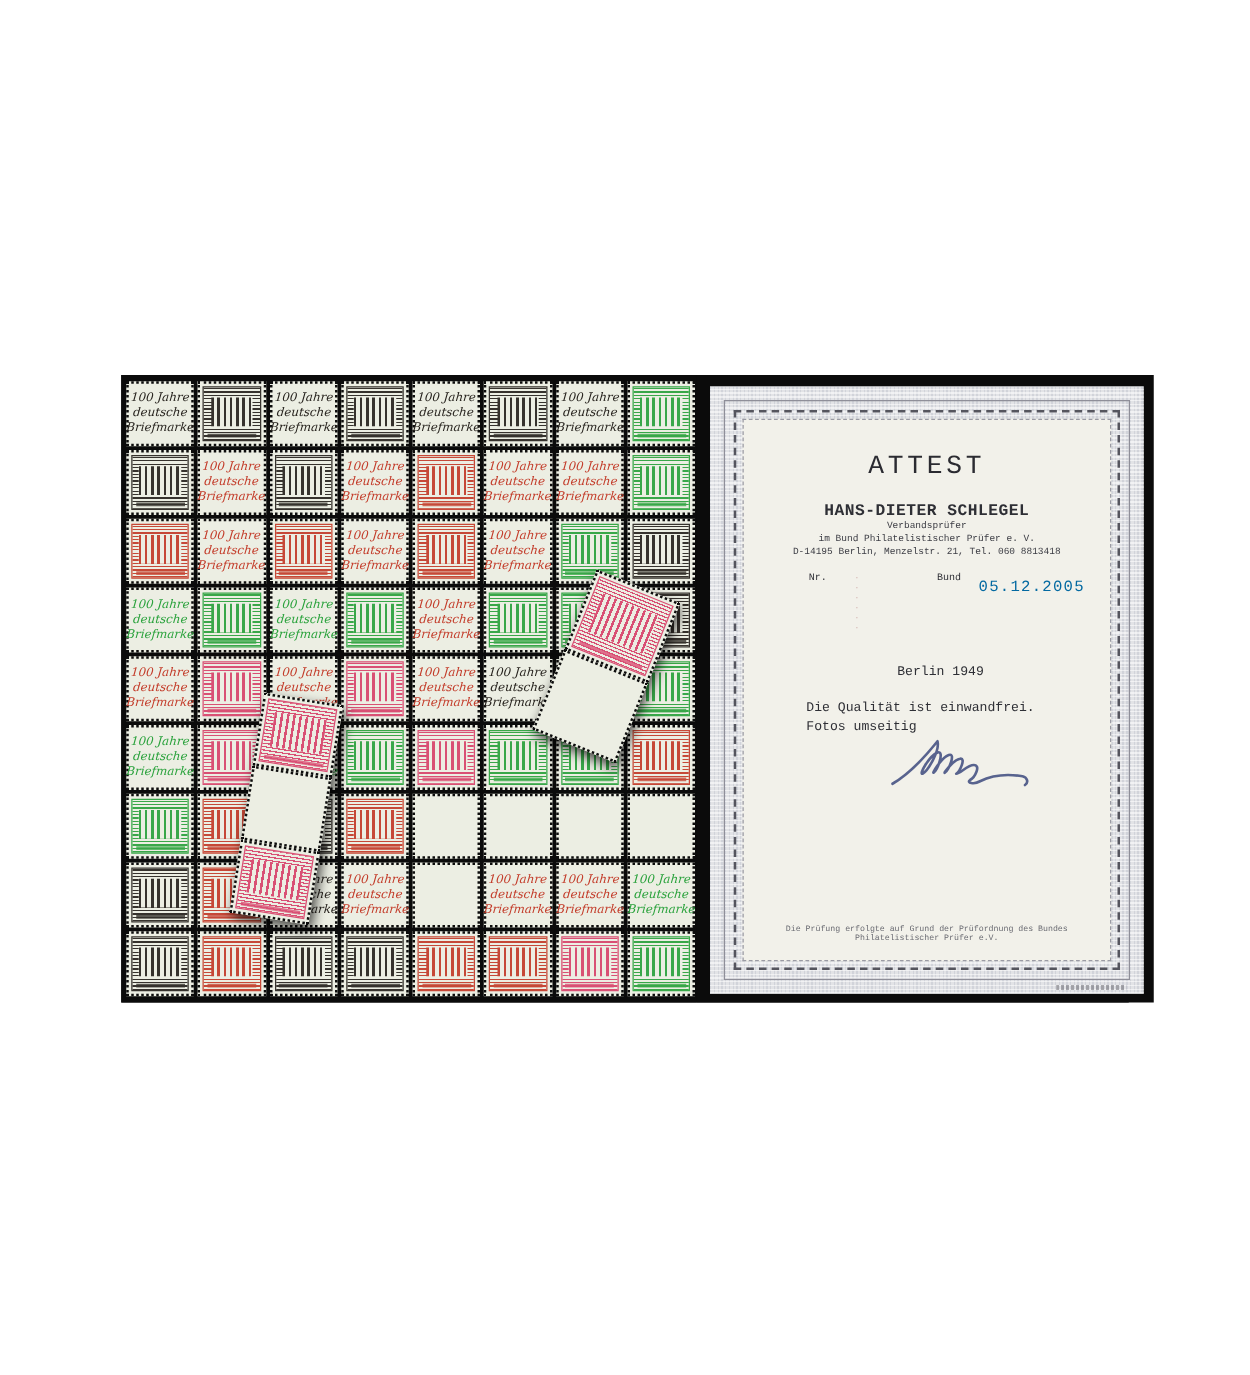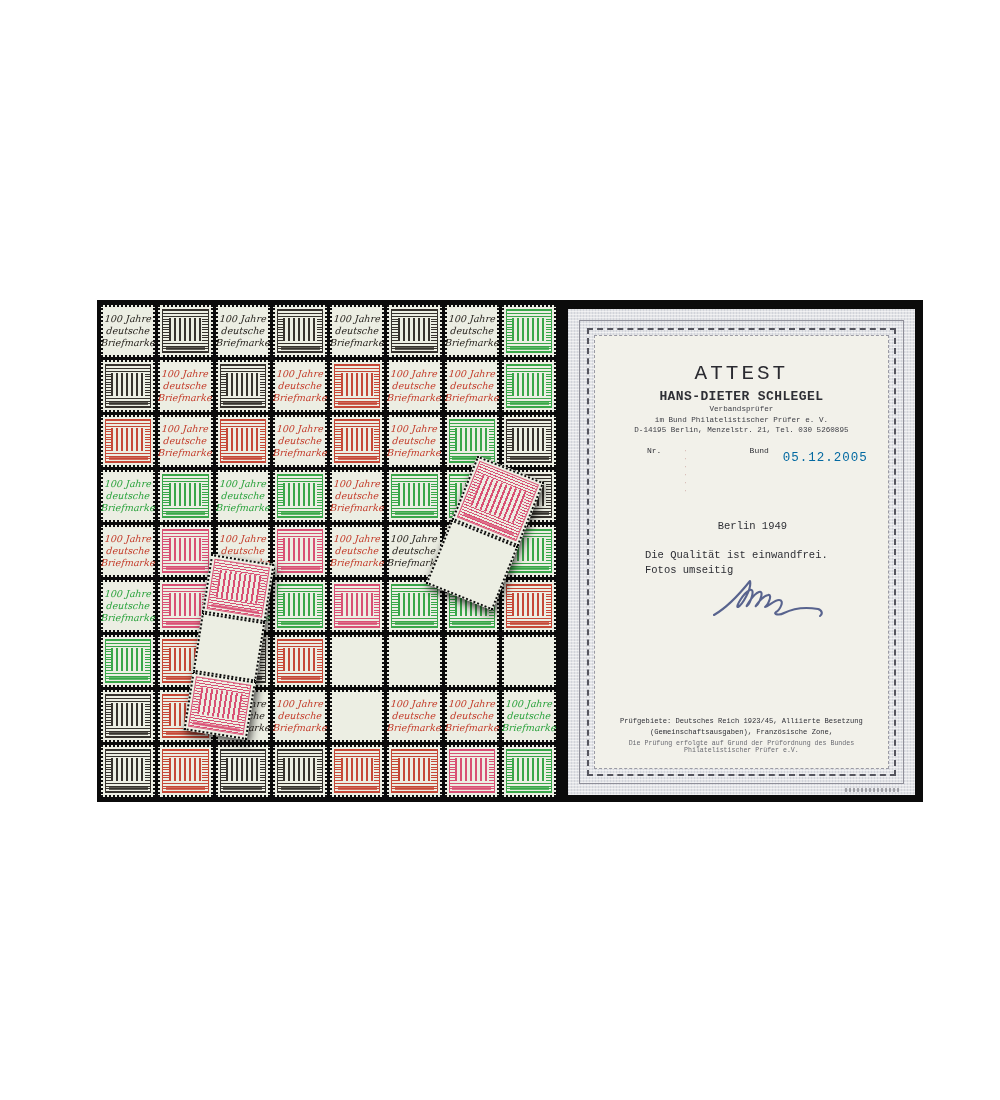--- a/index.html
+++ b/index.html
@@ -44,21 +44,21 @@
        background-color:#e2e3e6;
        background-image:
          repeating-linear-gradient(0deg, rgba(255,255,255,.55) 0 1px, rgba(0,0,0,0) 1px 3px),
          repeating-linear-gradient(90deg, rgba(150,156,175,.22) 0 1px, rgba(0,0,0,0) 1px 3px);}
   .cert-frame1{width:100%;height:100%;box-sizing:border-box;border:1px solid #8f8f99;padding:7px;}
   .cert-frame2{width:100%;height:100%;box-sizing:border-box;border:2px dashed #55555e;padding:5px;}
   .cert-inner{width:100%;height:100%;box-sizing:border-box;border:1px dashed #9a9aa4;
        background:#f2f1ea;display:flex;flex-direction:column;
        padding:18px 20px 10px 20px;color:#2e2f35;font-family:Liberation Mono, monospace;}
   .c-title{text-align:center;font-size:21px;letter-spacing:3px;color:#2b2b31;margin-top:8px;}
-  .c-name{text-align:center;font-size:13px;font-weight:bold;letter-spacing:.4px;margin-top:4px;}
+  .c-name{text-align:center;font-size:13px;font-weight:bold;letter-spacing:.4px;margin-top:16px;}
   .c-sub{text-align:center;font-size:7.6px;line-height:1.4;color:#3c3d44;}
   .c-sub:first-of-type{margin-top:3px;}
   .nr-row{display:flex;align-items:flex-start;font-size:8px;margin-top:10px;padding-left:32px;}
   .nr-faint{margin-left:22px;letter-spacing:4px;color:rgba(160,80,80,.38);font-size:7px;padding-top:1px;}
   .datum-label{margin-left:58px;}
   .c-date{margin-left:14px;font-size:12.5px;letter-spacing:1px;color:#0369a1;position:relative;top:5px;}
   .c-body{padding-left:30px;padding-right:8px;font-size:10.5px;line-height:1.5;}
   .c-heading{margin-top:24px;text-align:center;}
   .c-desc{margin-top:15px;}
   .c-verdict{margin-top:13px;}
@@ -355,21 +355,21 @@
     <div class="cert-pane">
       <div class="cert-paper">
         <div class="cert-frame1">
           <div class="cert-frame2">
             <div class="cert-inner">
 
               <div class="c-title">ATTEST</div>
               <div class="c-name">HANS-DIETER SCHLEGEL</div>
               <div class="c-sub">Verbandsprüfer</div>
               <div class="c-sub">im Bund Philatelistischer Prüfer e. V.</div>
-              <div class="c-sub">D-14195 Berlin, Menzelstr. 21, Tel. 030 5260895</div>
+              <div class="c-sub">D-14195 Berlin, Menzelstr. 21, Tel. 060 8813418</div>
 
               <div class="nr-row">
                 <span>Nr.</span>
                 <span class="nr-faint">· · · · · ·</span>
                 <span class="datum-label">Bund</span>
                 <span class="c-date">05.12.2005</span>
               </div>
 
               <div class="c-body c-heading">Berlin 1949</div>
 
@@ -384,21 +384,20 @@
                 <svg width="132" height="52" viewBox="0 0 132 52">
                   <path d="M4 46 C18 38 32 22 40 12
                            C42 20 32 36 28 38 C25 39 33 24 40 21 C46 19 40 35 37 37
                            C35 39 43 25 49 23 C55 21 49 35 46 37 C44 39 52 27 58 26
                            C63 25 58 36 55 38 C58 38 64 31 69 31 C75 31 70 41 66 43
                            C63 45 69 47 74 44 C84 39 96 38 108 40 C112 41 113 45 110 47" fill="none" stroke="#3d4a7e" stroke-width="2.1" stroke-linecap="round" stroke-linejoin="round" opacity=".85"></path>
                 </svg>
               </div>
 
               <div class="c-footer">
-                <div class="f-line">Prüfgebiete: Deutsches Reich 1923/45, Alliierte Besetzung (Gemeinschaftsausgaben), Französische Zone,</div>
                 <div class="f-small">Die Prüfung erfolgte auf Grund der Prüfordnung des Bundes Philatelistischer Prüfer e.V.</div>
               </div>
 
             </div>
           </div>
         </div>
         <div class="imprint"></div>
       </div>
     </div>
 

